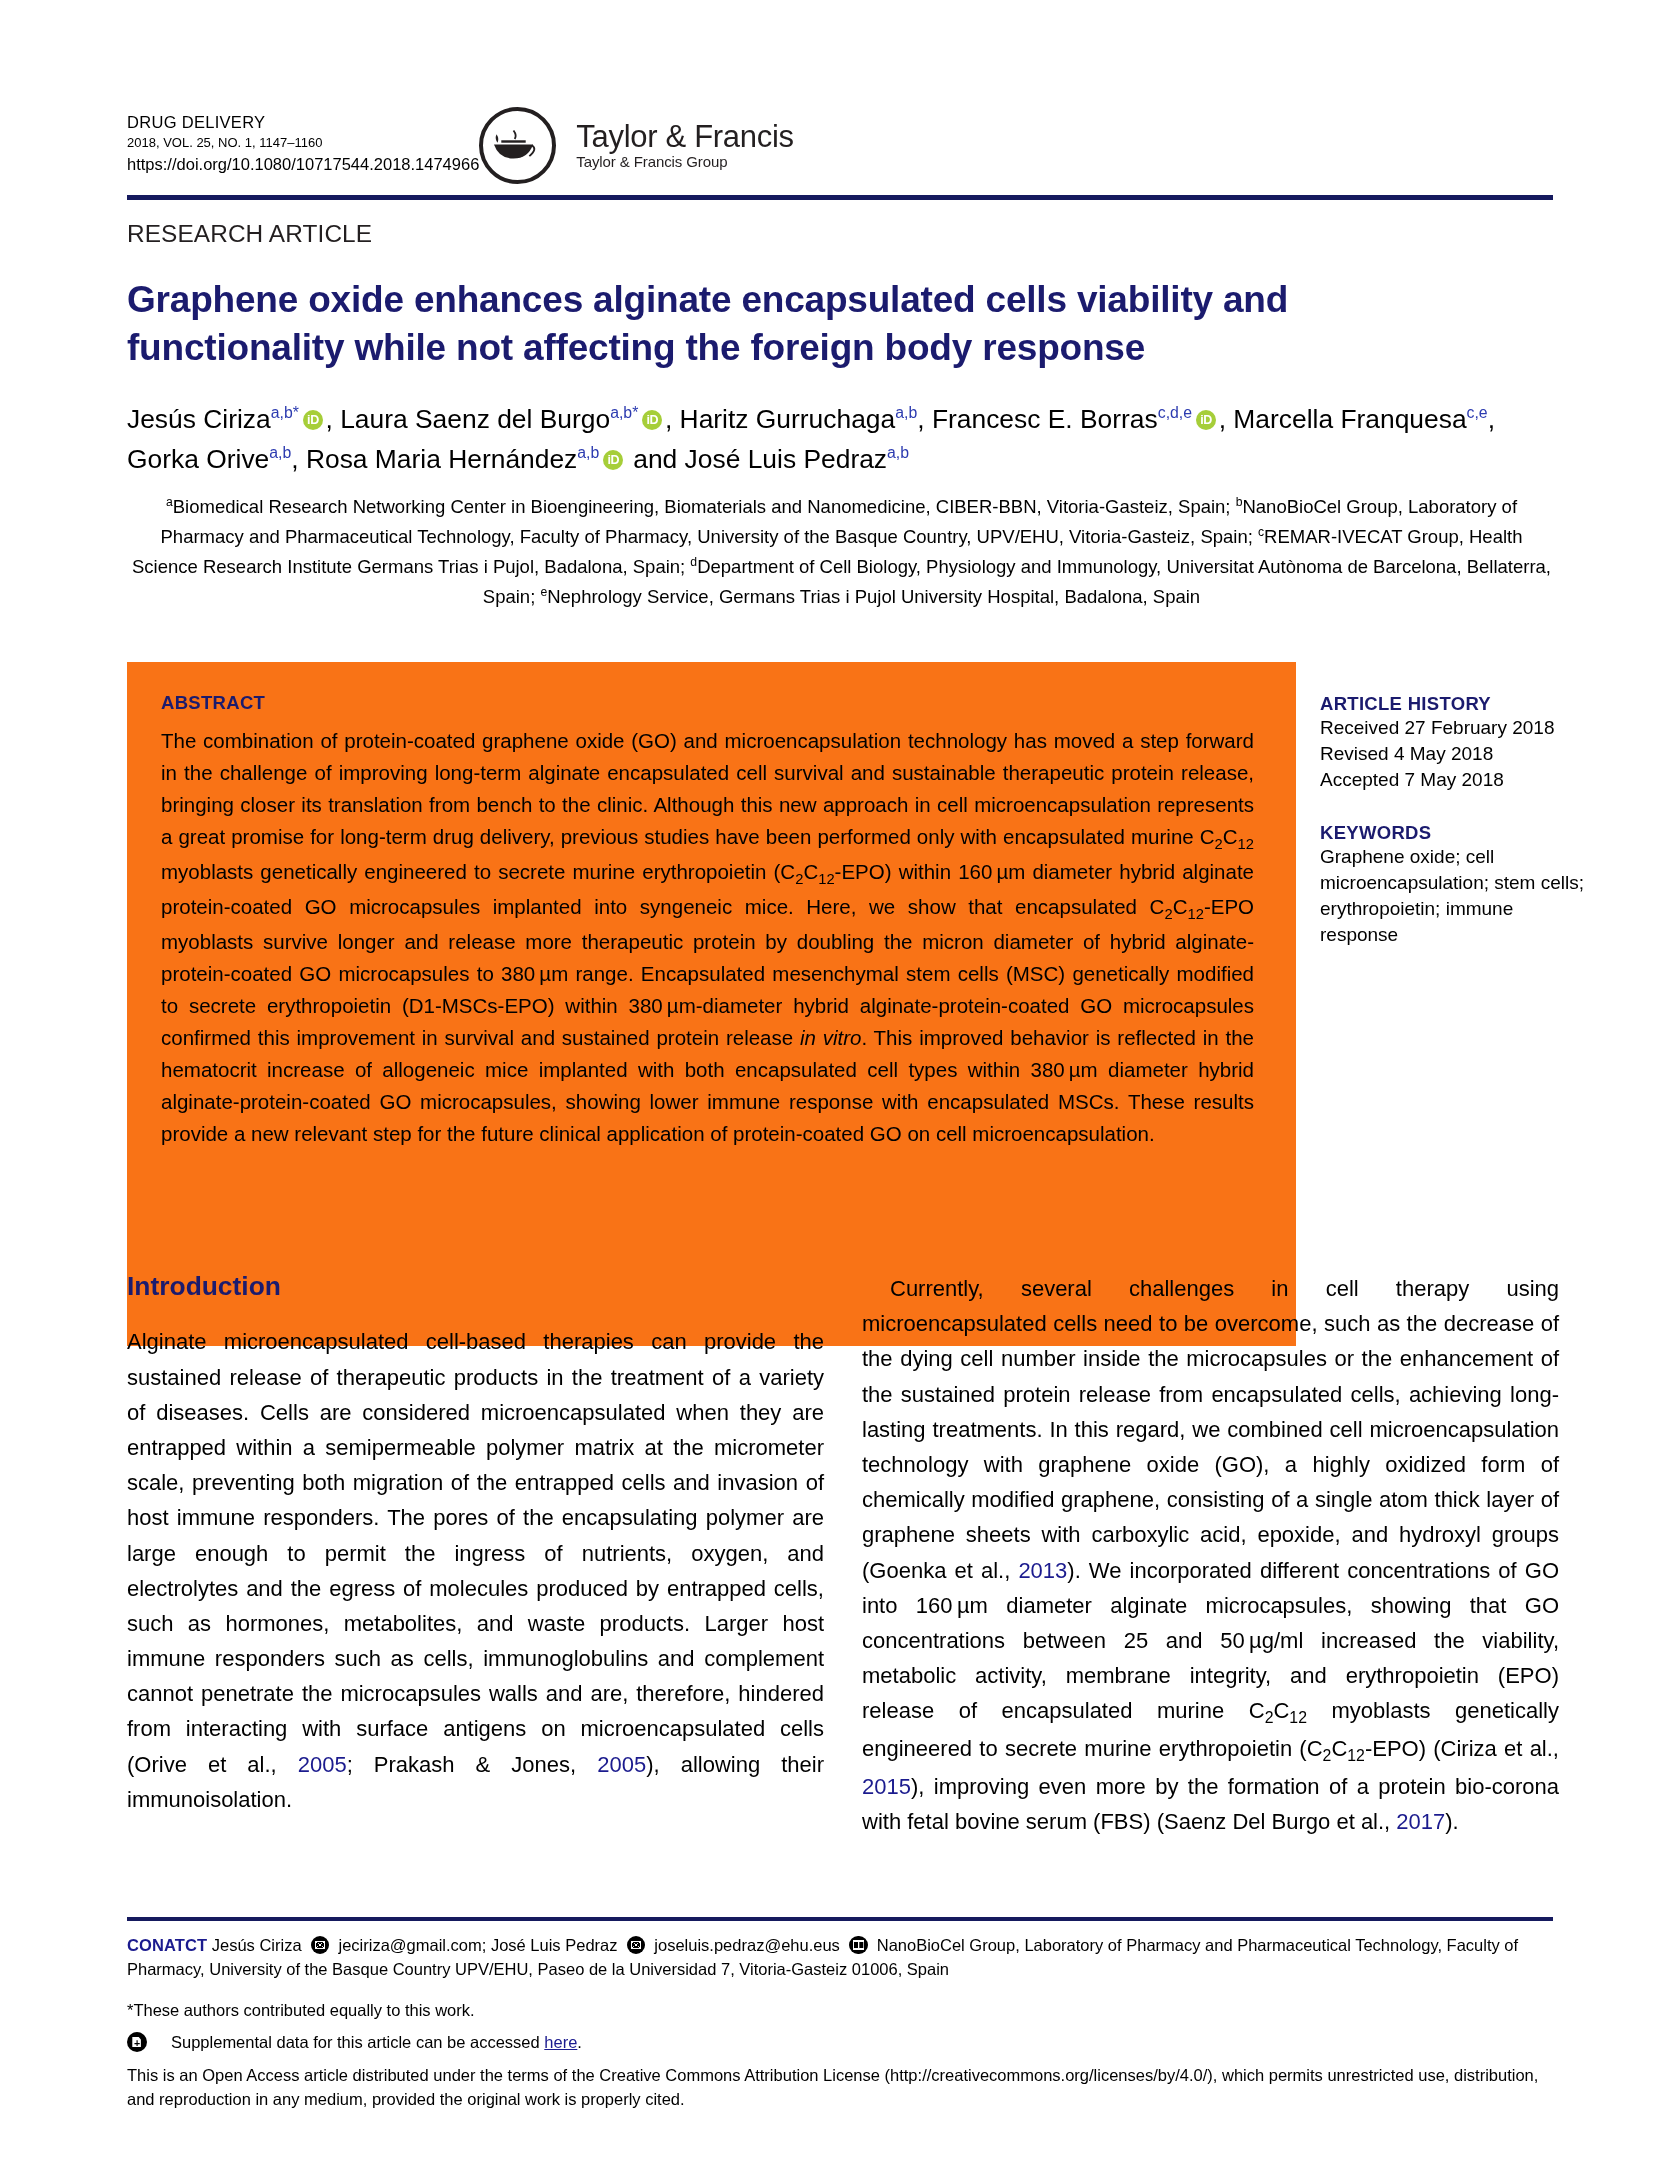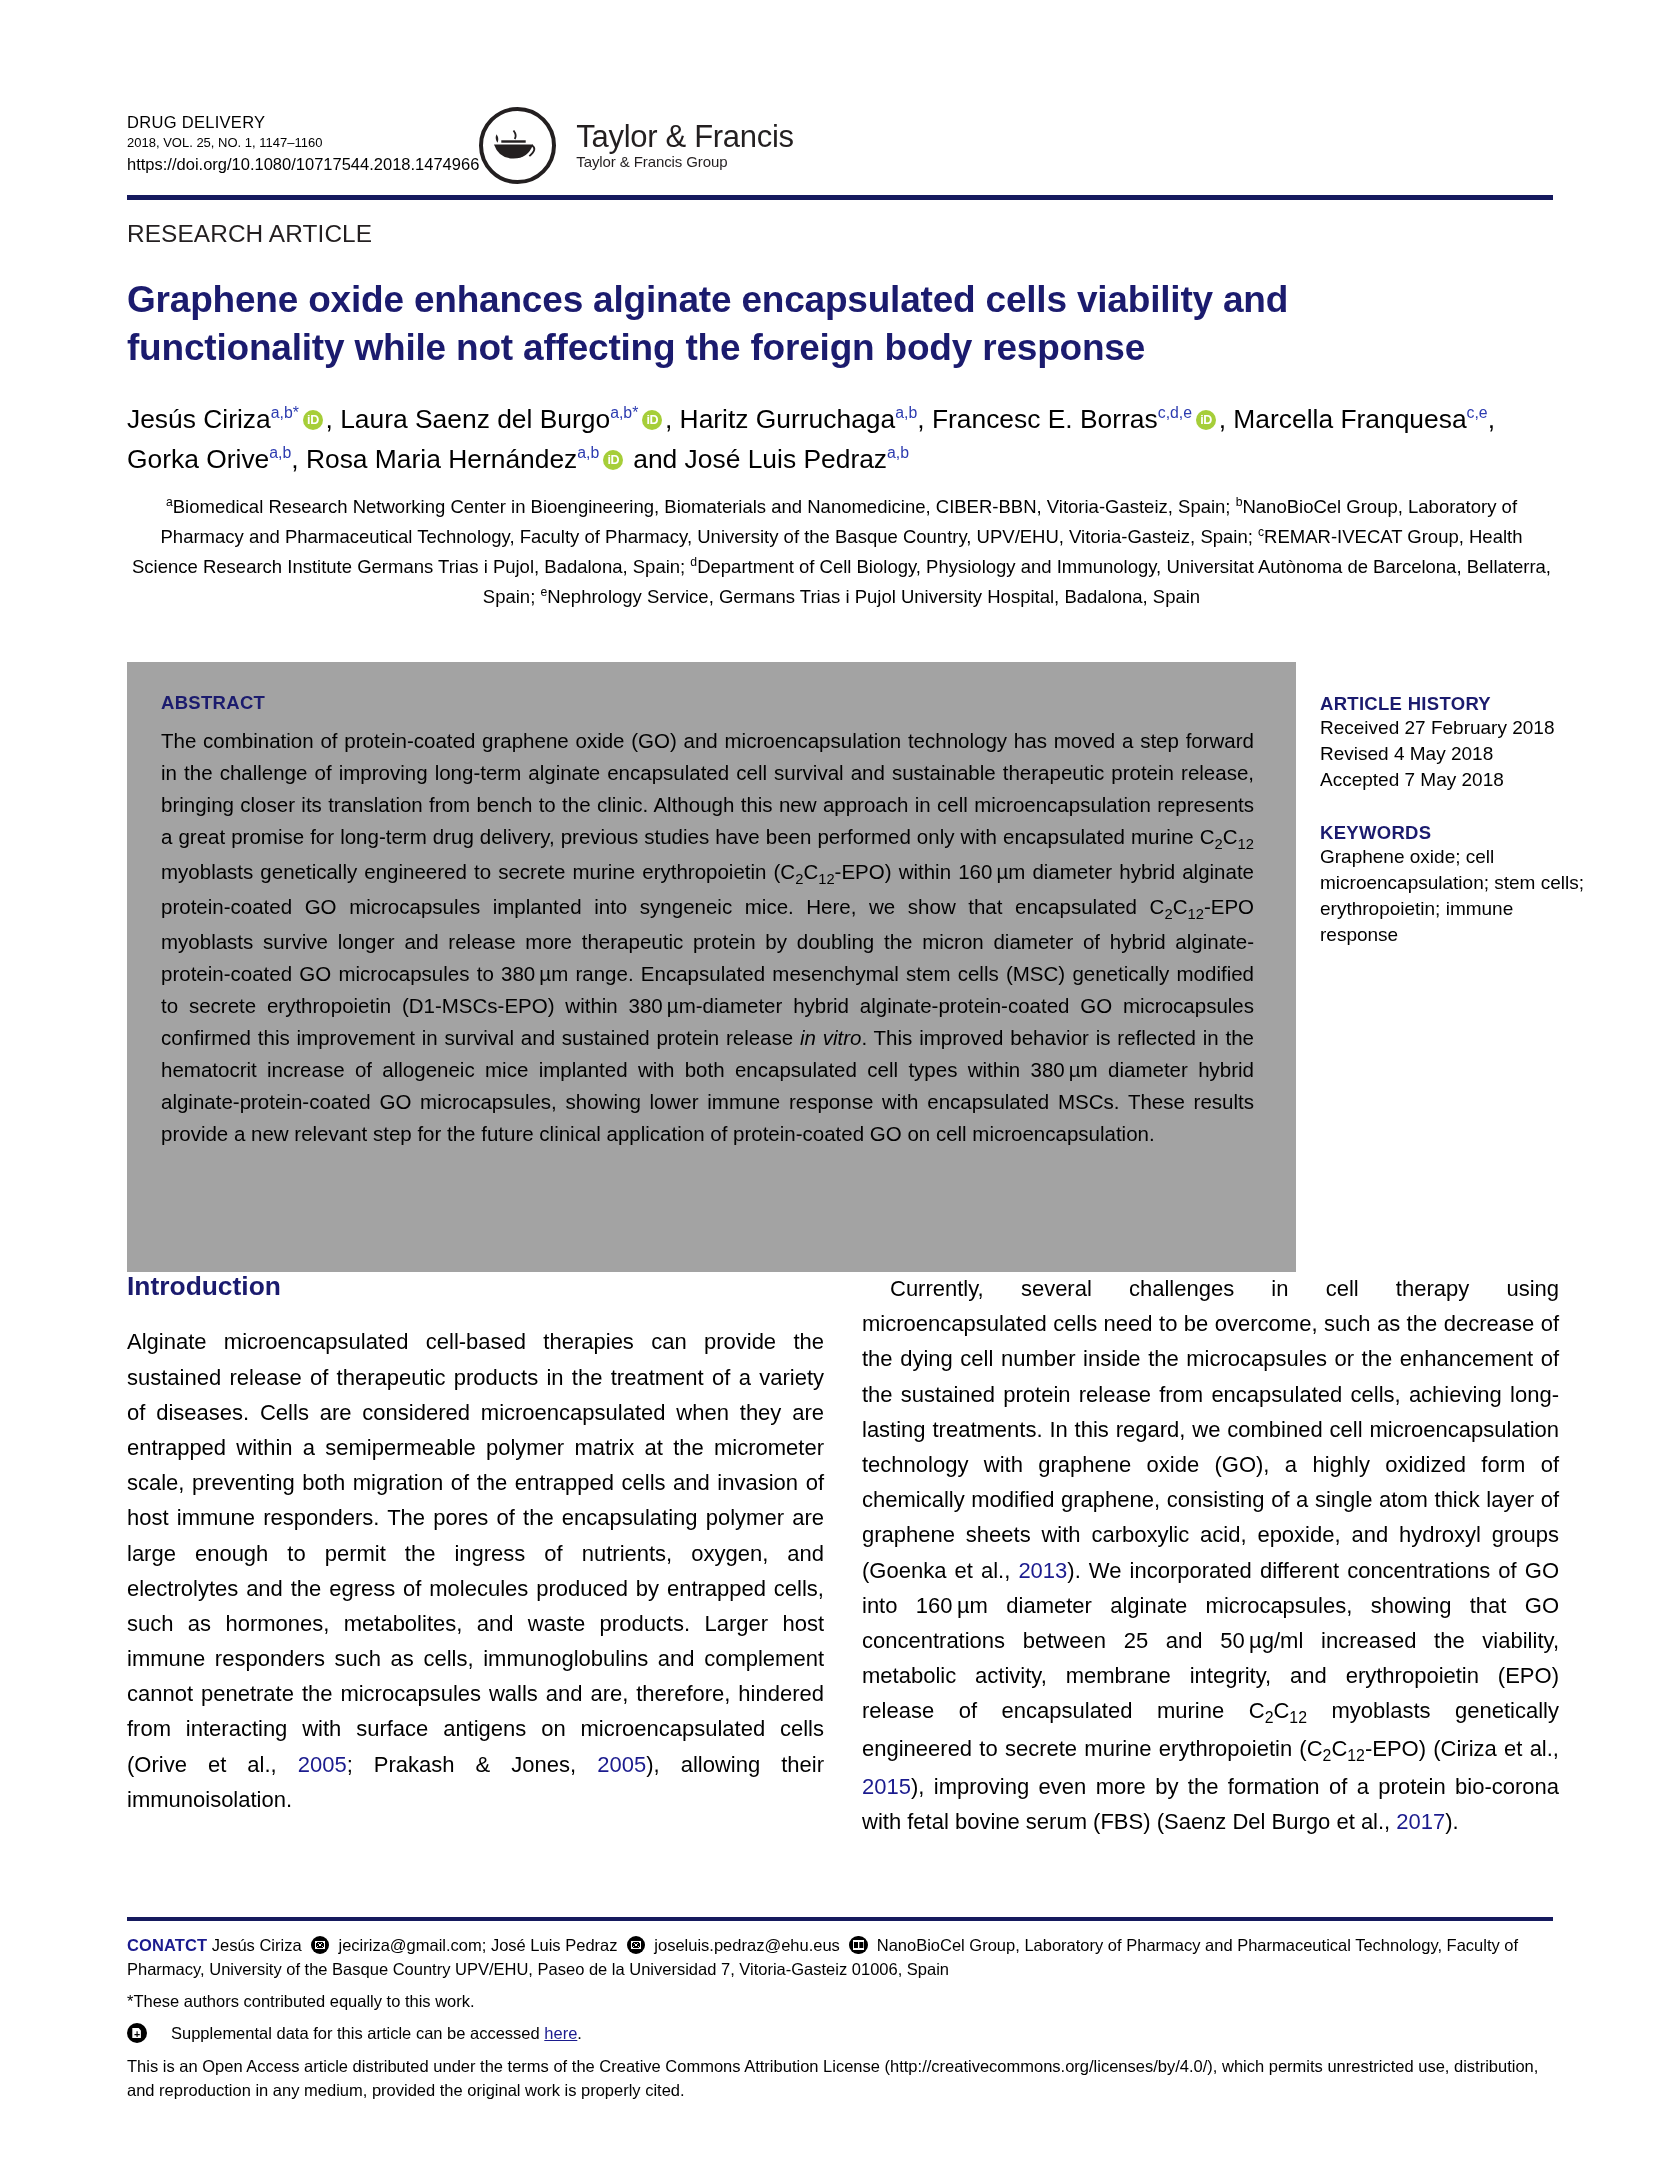--- a/index.html
+++ b/index.html
@@ -191,22 +191,22 @@
     line-height: 1.62;
     text-align: center;
     color: #000;
   }
   .affils sup { font-size: 0.66em; vertical-align: super; }
 
   
   .abstract-box {
     position: absolute;
     left: 127px; top: 662px;
-    width: 1169px; height: 610px;
-    background: #a3a3a3;
+    width: 1169px; height: 684px;
+    background: #f97316;
   }
   .abstract-inner {
     position: absolute;
     left: 34px; top: 30px;
     width: 1093px;
   }
   .abs-head {
     font-size: 18.5px; font-weight: bold;
     color: #1b1b6e; letter-spacing: 0.3px;
     margin-bottom: 10.6px;
@@ -268,21 +268,21 @@
     background: #151a5e;
   }
   .footer {
     position: absolute;
     left: 127px; top: 1933px;
     width: 1433px;
     font-size: 16.5px;
     line-height: 1.48;
     color: #000;
   }
-  .foot-contact { margin-bottom: 7px; }
+  .foot-contact { margin-bottom: 16px; }
   .contact-label {
     font-weight: bold; color: #1b1b8e; letter-spacing: 0.1px;
   }
   .mail-icon {
     display: inline-block;
     width: 18.5px; height: 18.5px;
     background: #000; border-radius: 50%;
     position: relative; vertical-align: -3.3px; margin: 0 4.6px;
   }
   .mail-icon::after {

